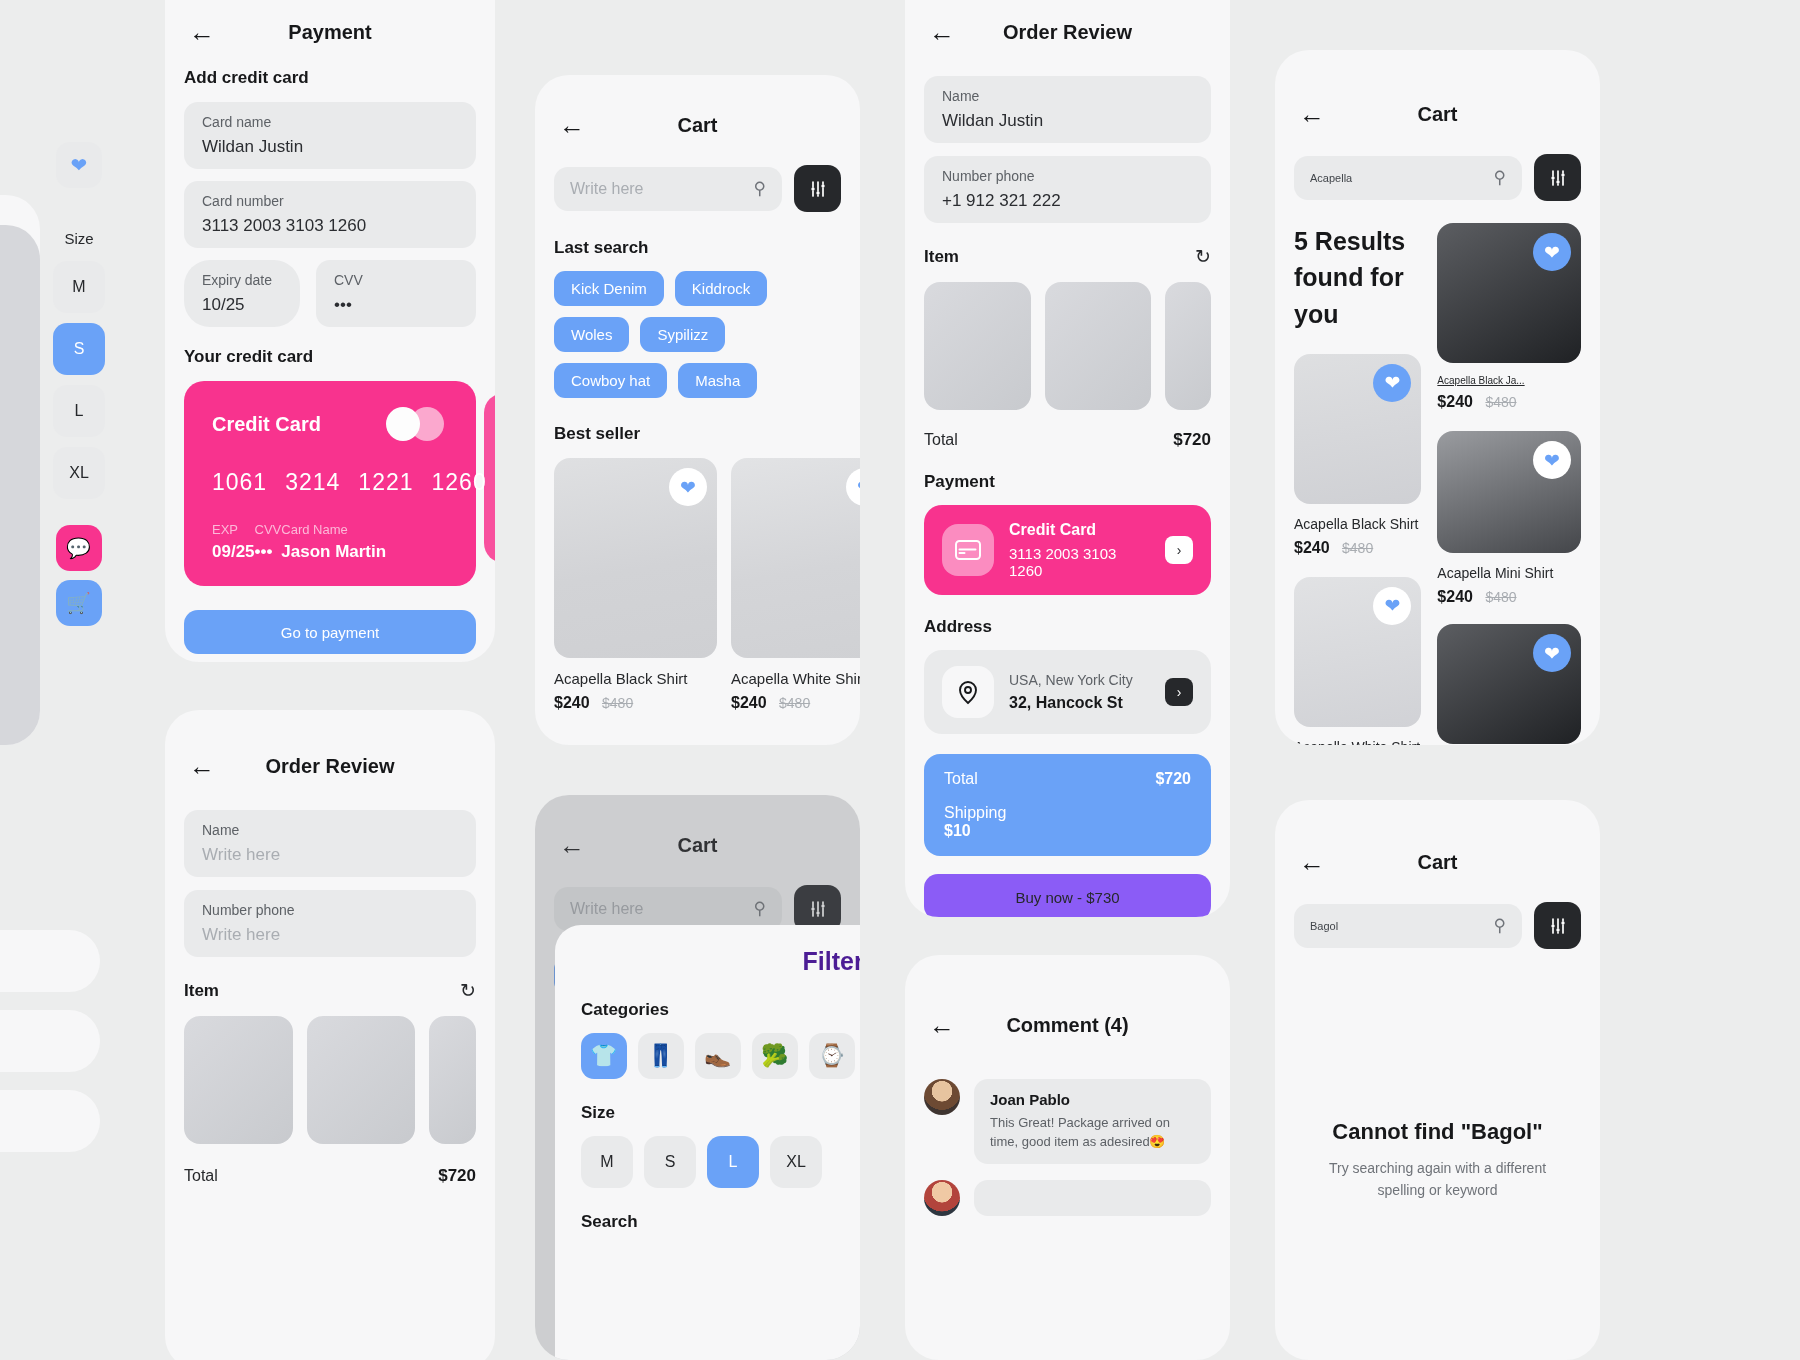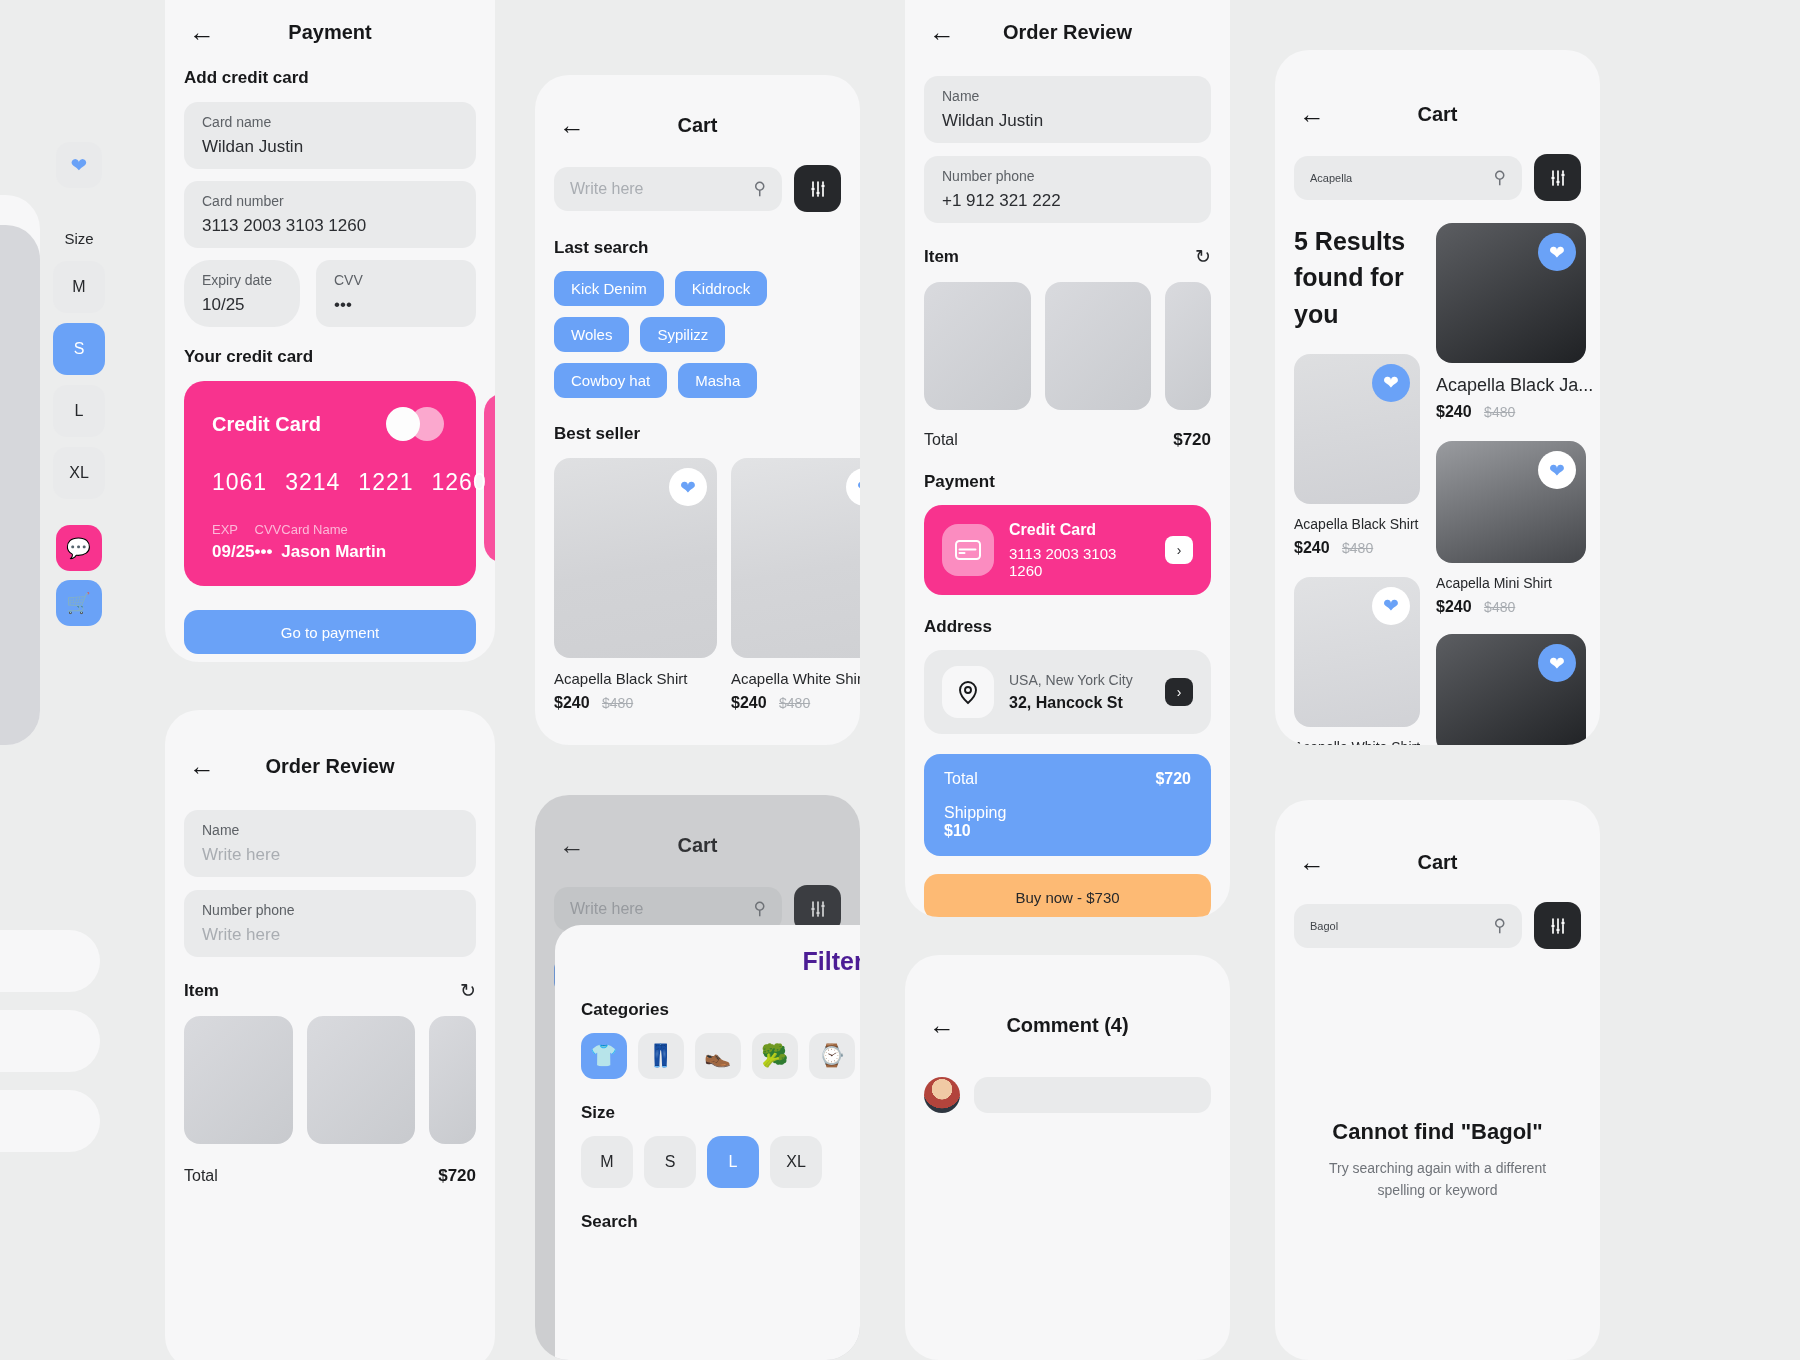--- a/index.html
+++ b/index.html
@@ -91,21 +91,21 @@
     background: #e9eaeb; border-radius: 18px; padding: 16px 18px;
     display: flex; align-items: center; gap: 15px;
   }
   .addr-ico {
     width: 52px; height: 52px; background: #f7f7f8; border-radius: 16px;
     display: flex; align-items: center; justify-content: center; flex-shrink: 0;
   }
   .tot-box { background: #6aa2f7; border-radius: 16px; padding: 16px 20px; color: #fff; }
   .tot-row { display: flex; justify-content: space-between; font-size: 16px; }
   .grey-btn {
-    background: #fdba74; border-radius: 14px; height: 46px; width: 100%;
+    background: #8b5cf6; border-radius: 14px; height: 46px; width: 100%;
     display: flex; align-items: center; justify-content: center;
     font-size: 15px; color: #26282b; border: none; cursor: pointer;
     font-family: inherit;
   }
   .size-chip {
     width: 52px; height: 52px; background: #e9eaeb; border-radius: 14px;
     display: flex; align-items: center; justify-content: center;
     font-size: 16px; color: #26282b; cursor: pointer;
   }
   .size-chip.on { background: #6aa2f7; color: #fff; }
@@ -420,20 +420,27 @@
     <button class="grey-btn" style="margin-top:18px;">Buy now - $730</button>
   </div>
 </div>
 
 <div class="screen" style="left:905px; top:955px; width:325px; height:405px;">
   <div class="hdr" style="margin-top:42px;">
     <span class="back">←</span>
     <span class="hdr-title">Comment (4)</span>
   </div>
   <div style="padding:8px 19px 0;">
+    <div class="cmt">
+      <div class="avatar" style="background:radial-gradient(circle at 50% 34%, #e7c49f 0 34%, #6d4a33 35% 62%, #3e3430 63%);"></div>
+      <div class="cmt-b">
+        <div class="cmt-n">Joan Pablo</div>
+        <div class="cmt-t">This Great! Package arrived on time, good item as adesired😍</div>
+      </div>
+    </div>
     <div class="cmt" style="margin-top:16px;">
       <div class="avatar" style="background:radial-gradient(circle at 50% 34%, #f0c9a4 0 34%, #b2443c 35% 64%, #2e3640 65%);"></div>
       <div class="cmt-b" style="height:36px;"></div>
     </div>
   </div>
 </div>
 
 <div class="screen" style="left:1275px; top:50px; width:325px; height:695px;">
   <div class="hdr" style="margin-top:36px;">
     <span class="back">←</span>
@@ -476,21 +483,21 @@
           </div>
           <div class="pname" style="font-size:14px;">Acapella White Shirt</div>
 
         </div>
       </div>
       <div style="width:150px;">
         <div>
           <div class="pimg ph-dark" style="height:140px;">
             <div class="fav" style="background:#6aa2f7;color:#fff;">❤</div>
           </div>
-          <div class="pname" style="font-size:18px;">Acapella Black Ja...</div>
+          <div class="pname" style="font-size:10px;text-decoration:underline;">Acapella Black Ja...</div>
           <div class="pprice">
             <span>$240</span>
             <span class="pold">$480</span>
           </div>
         </div>
         <div style="margin-top:20px;">
           <div class="pimg" style="height:122px;background:linear-gradient(160deg,#9a9ca0,#44464a);">
             <div class="fav">❤</div>
           </div>
           <div class="pname" style="font-size:14px;">Acapella Mini Shirt</div>

